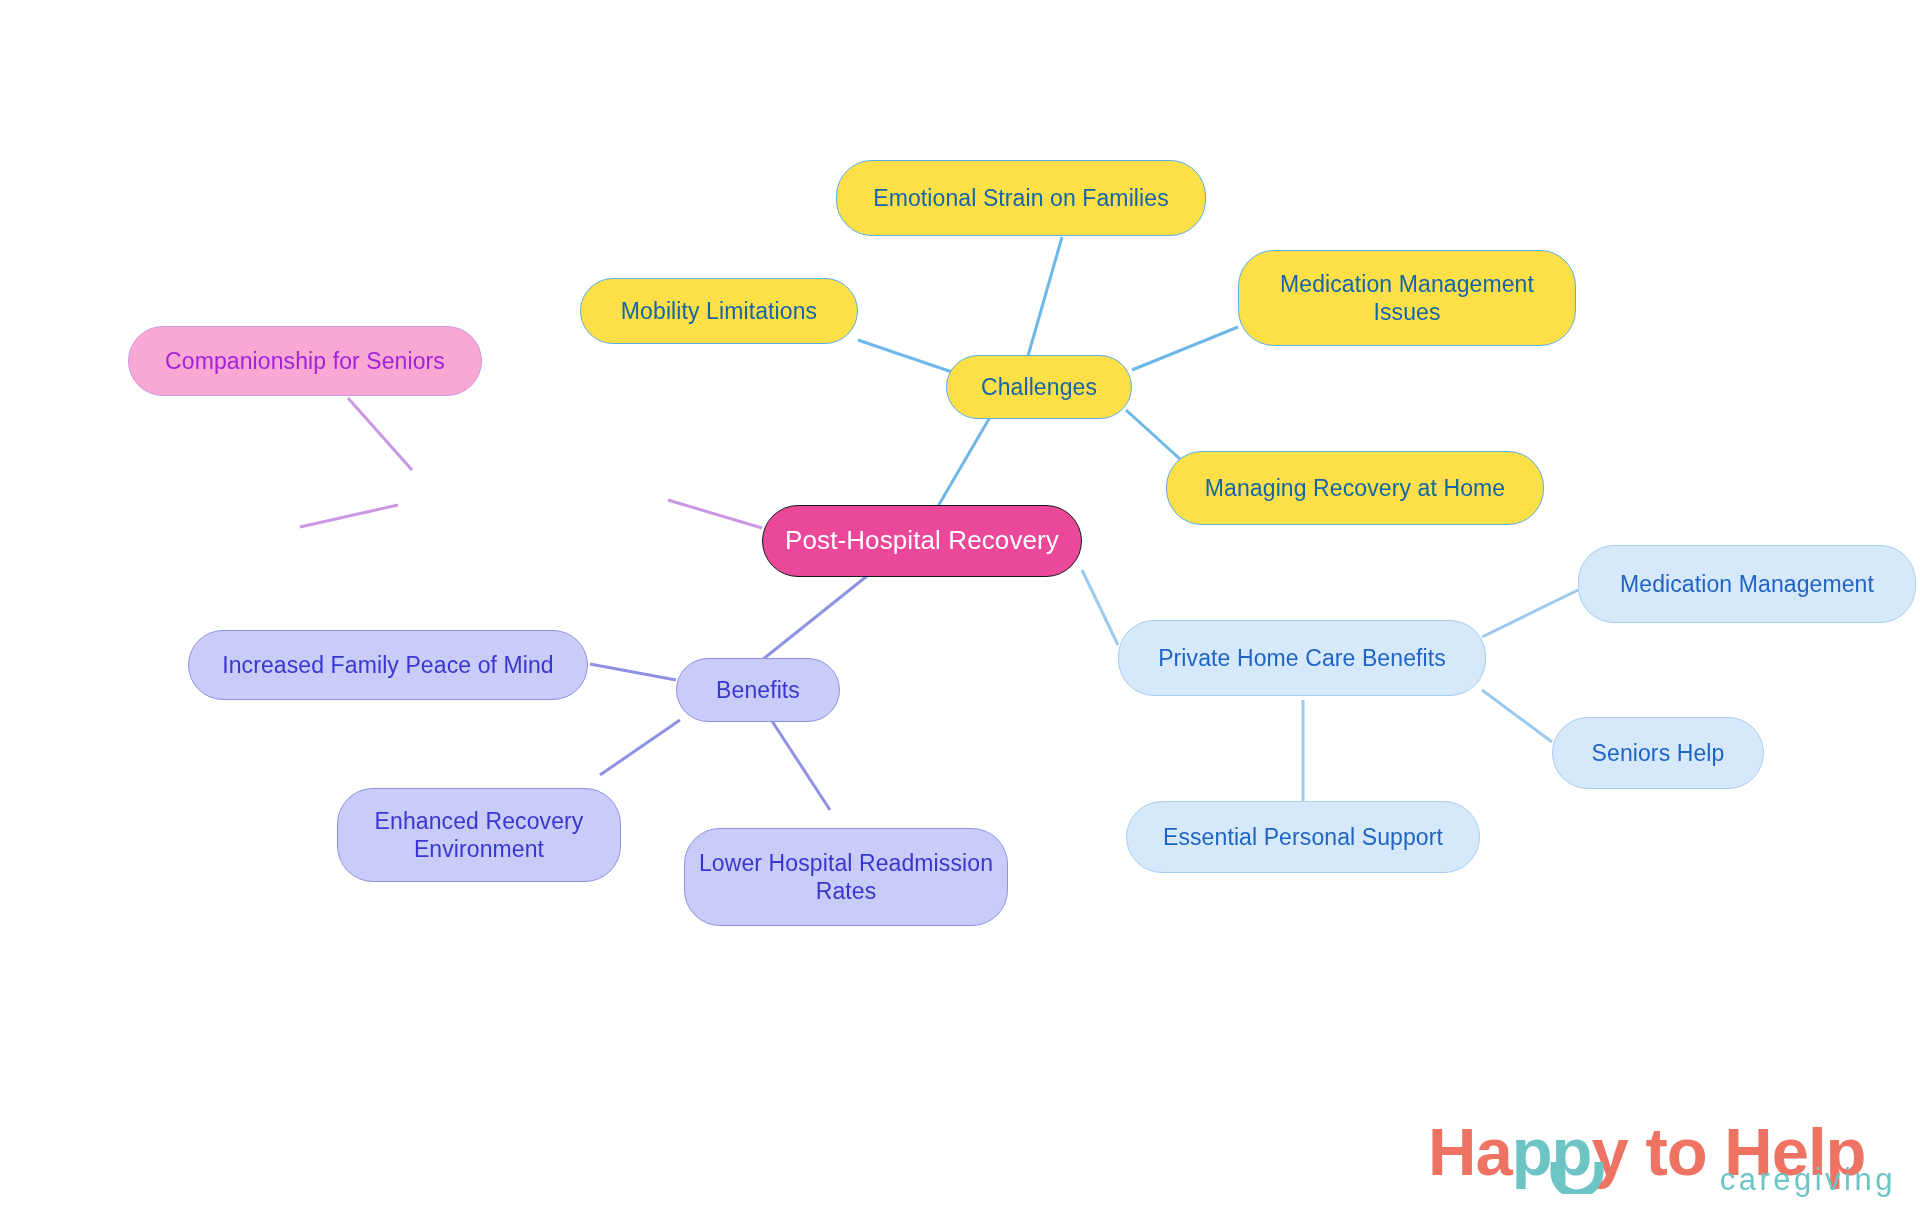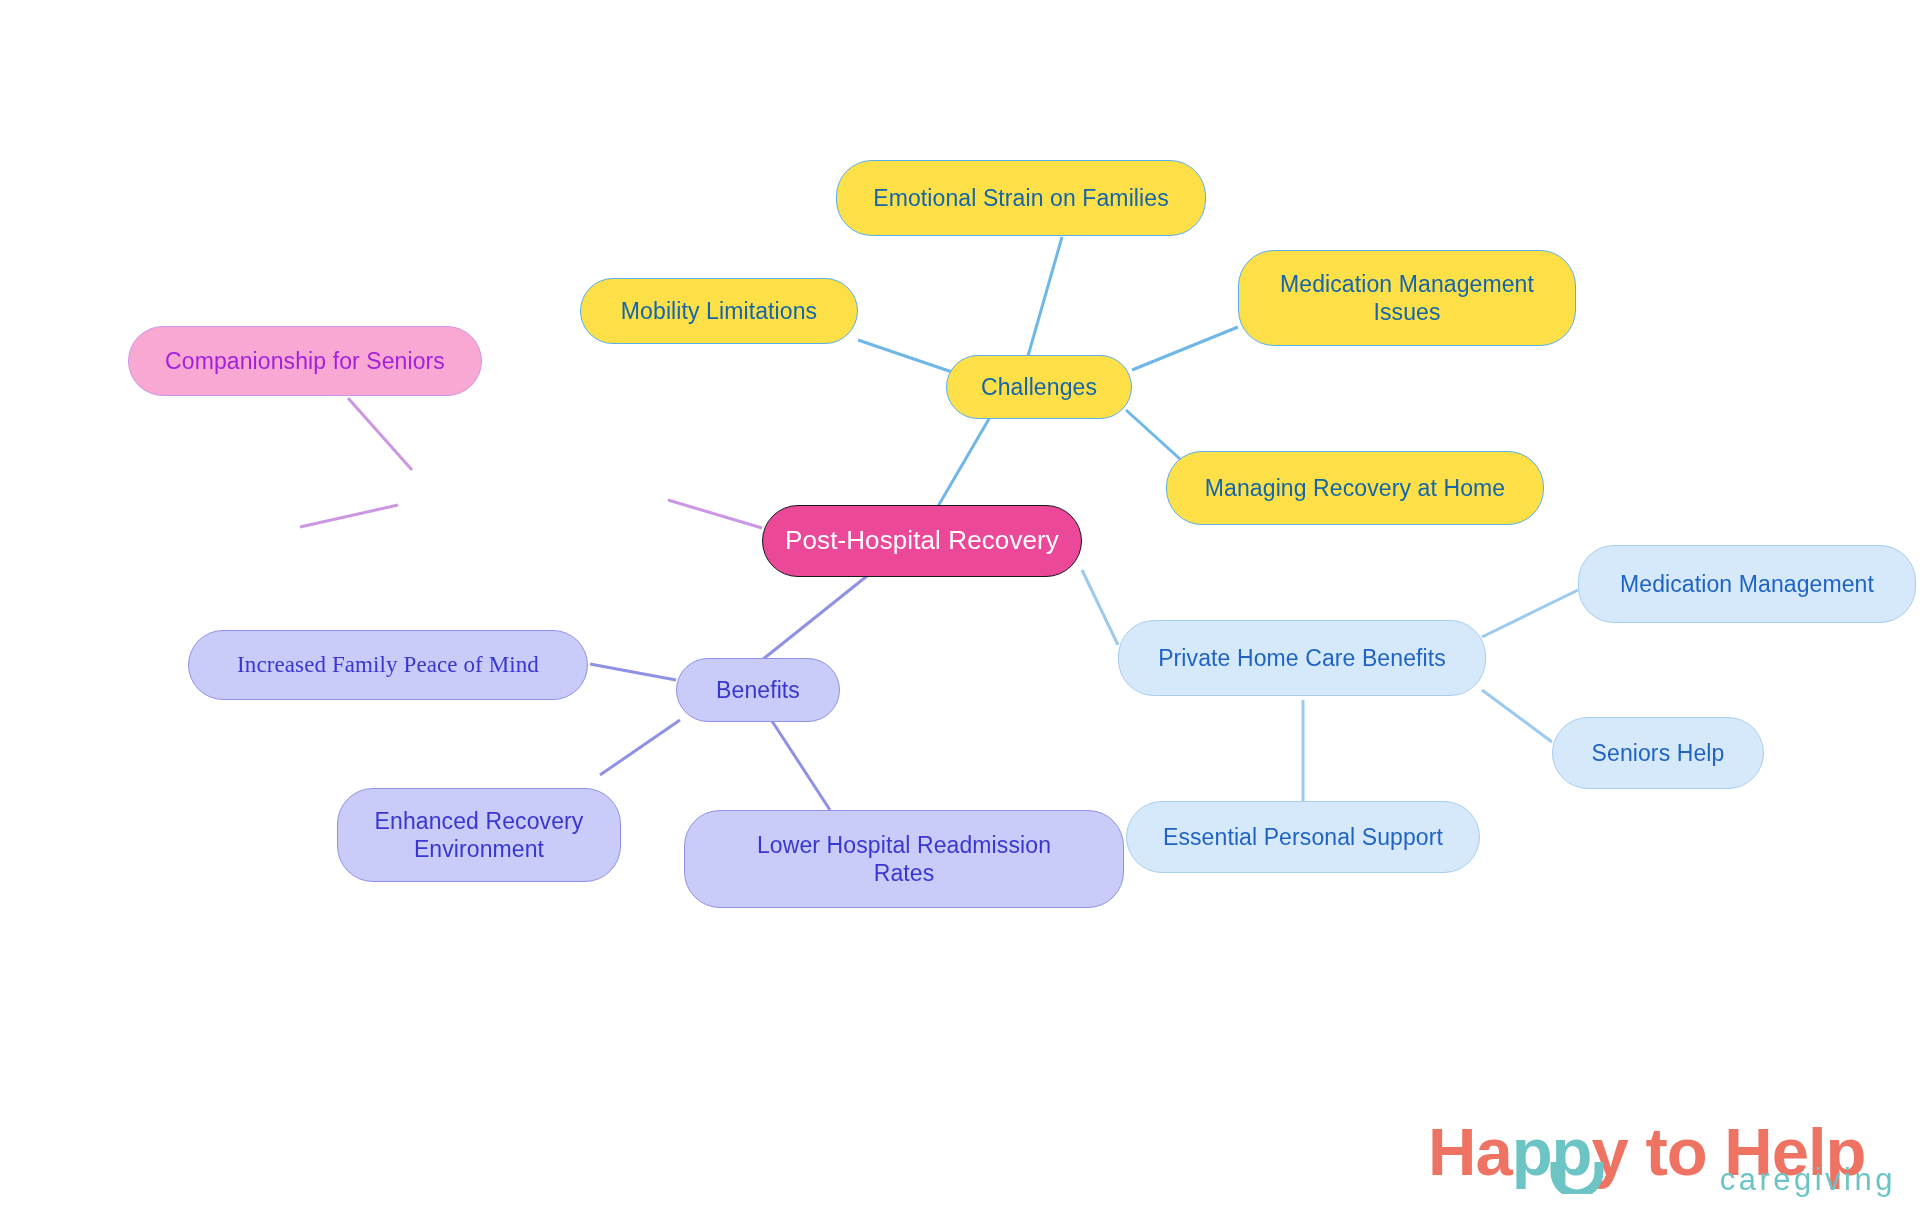--- a/index.html
+++ b/index.html
@@ -191,26 +191,26 @@
   <div class="node homecare-hub" style="left:1118px; top:620px; width:368px; height:76px;">Private Home Care Benefits</div>
 
   <div class="node homecare-leaf" style="left:1578px; top:545px; width:338px; height:78px;">Medication Management</div>
 
   <div class="node homecare-leaf" style="left:1552px; top:717px; width:212px; height:72px;">Seniors Help</div>
 
   <div class="node homecare-leaf" style="left:1126px; top:801px; width:354px; height:72px;text-align:right;">Essential Personal Support</div>
 
   <div class="node benefits-hub" style="left:676px; top:658px; width:164px; height:64px;">Benefits</div>
 
-  <div class="node benefits-leaf" style="left:188px; top:630px; width:400px; height:70px;font-family:Liberation Serif, serif;">Increased Family Peace of Mind</div>
+  <div class="node benefits-leaf" style="left:188px; top:630px; width:400px; height:70px;">Increased Family Peace of Mind</div>
 
   <div class="node benefits-leaf" style="left:337px; top:788px; width:284px; height:94px;">Enhanced Recovery
 Environment</div>
 
-  <div class="node benefits-leaf" style="left:684px; top:810px; width:440px; height:98px;">Lower Hospital Readmission
+  <div class="node benefits-leaf" style="left:684px; top:828px; width:324px; height:98px;">Lower Hospital Readmission
 Rates</div>
 
 
   <div class="node emotional-leaf" style="left:128px; top:326px; width:354px; height:70px;">Companionship for Seniors</div>
 
 
   <div id="logo">
     <div class="logo-wordmark"><span class="logo-coral">Ha</span><span class="logo-teal">pp</span><span class="logo-coral">y</span><span class="logo-coral"> to Help</span></div>
     <svg id="logo-smile" viewBox="0 0 56 34" xmlns="http://www.w3.org/2000/svg">
       <path d="M 6 2 L 6 12 A 22 22 0 0 0 50 12 L 50 2" fill="none" stroke="#6dc4c4" stroke-width="9" stroke-linecap="butt"></path>

